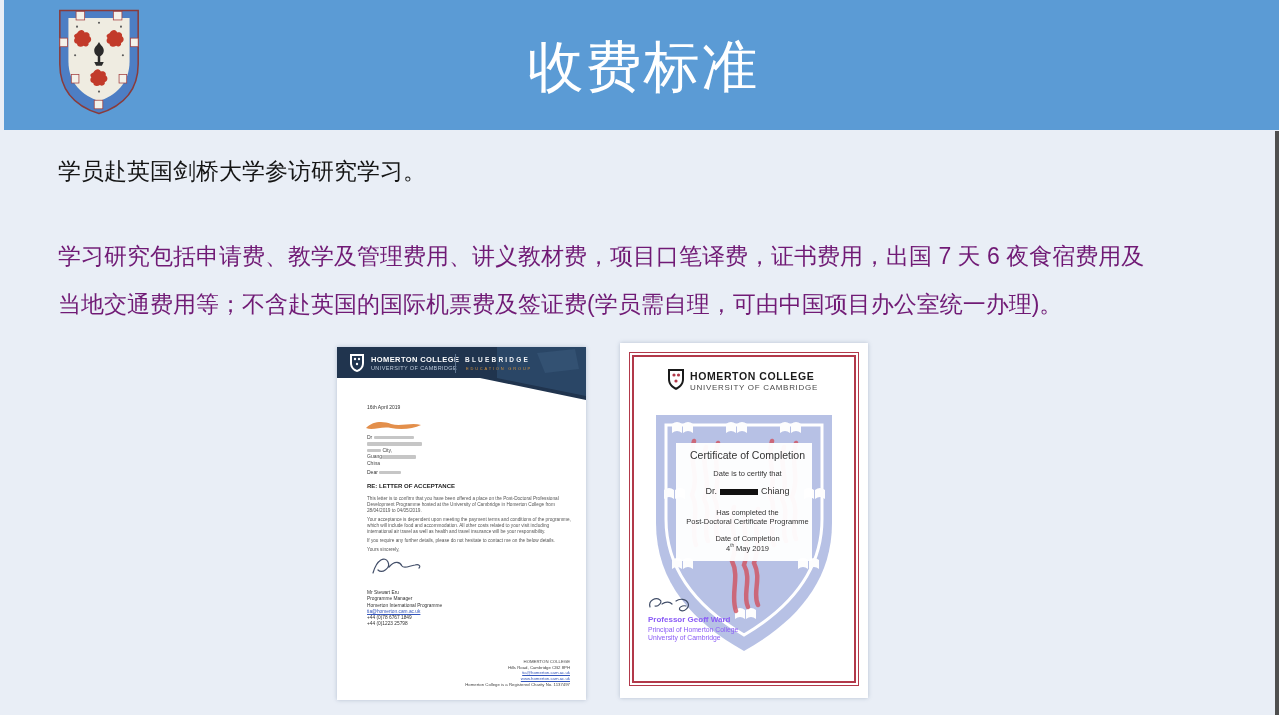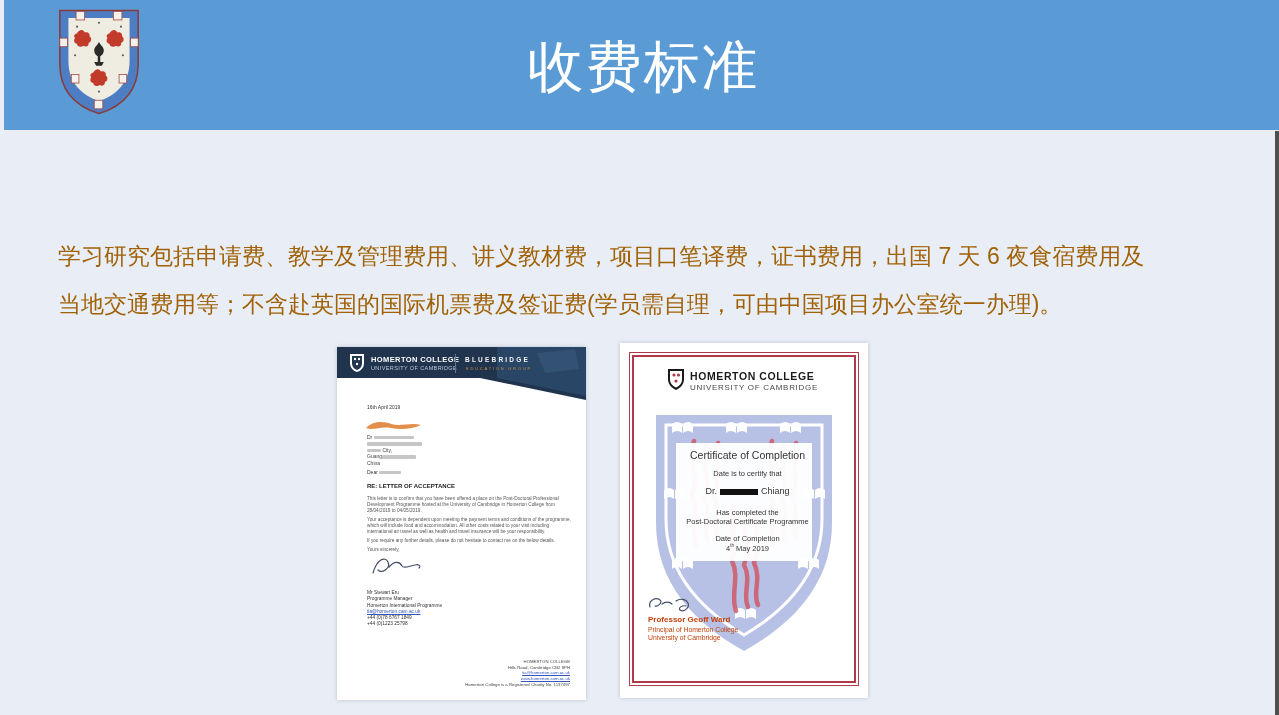--- a/index.html
+++ b/index.html
@@ -8,21 +8,21 @@
   .slide { position:absolute; left:0; top:0; width:1279px; height:715px; background:#e9eef6; }
 
   
   .header { position:absolute; left:4px; top:0; width:1279px; height:130px; background:#5b9bd5; }
   .header-title { position:absolute; left:0; top:30px; width:100%; text-align:center;
                   color:#ffffff; font-size:56px; letter-spacing:2px; }
   .crest { position:absolute; left:52px; top:6px; width:86px; height:112px; }
 
   
   .para1 { position:absolute; left:58px; top:156px; font-size:23px; color:#151515; }
-  .para2 { position:absolute; left:58px; top:232px; width:1175px; font-size:23px; color:#a16207; line-height:48px; }
+  .para2 { position:absolute; left:58px; top:232px; width:1175px; font-size:23px; color:#701a75; line-height:48px; }
 
   
   .edge-strip { position:absolute; left:1275px; top:131px; width:4px; height:584px; background:#4f4f4f; }
 
   
   .doc { position:absolute; background:#ffffff; box-shadow:0 0 4px rgba(90,110,140,.35); }
 
   
   .letter { left:337px; top:347px; width:249px; height:353px; }
   .band { position:absolute; left:0; top:0; width:249px; height:54px; }
@@ -49,21 +49,21 @@
   .cert-border-outer { position:absolute; left:9px; top:9px; right:9px; bottom:12px; border:1px solid #b2394a; }
   .cert-border-inner { position:absolute; left:12px; top:12px; right:12px; bottom:15px; border:2px solid #b2394a; }
   .cert-shield { position:absolute; left:47px; top:25px; width:18px; height:23px; }
   .cert-org { position:absolute; left:70px; top:27px; font-size:10.5px; font-weight:bold; color:#1a1a1a; letter-spacing:.6px; }
   .cert-org-sub { position:absolute; left:70px; top:40px; font-size:8px; color:#4a4a4a; letter-spacing:.7px; }
   .wm { position:absolute; left:30px; top:68px; width:188px; height:245px; }
   .cert-panel { position:absolute; left:56px; top:100px; width:136px; height:118px; background:rgba(255,255,255,.96); }
   .cert-text { position:absolute; width:100%; text-align:center; color:#333;padding-left:7px; }
   .redact { display:inline-block; width:38px; height:6px; background:#111; vertical-align:middle; margin:0 3px; }
   .sig-cert { position:absolute; left:26px; top:252px; width:55px; height:24px; }
-  .cert-signer { position:absolute; left:28px; top:272px; color:#c2410c; }
+  .cert-signer { position:absolute; left:28px; top:272px; color:#8b5cf6; }
 </style>
 </head>
 <body>
 
 <div class="slide">
 
   <div class="header">
     <svg class="crest" viewBox="0 0 90 114">
 
       <path d="M4 3 h82 v56 c0 30 -19 45 -41 52 c-22 -7 -41 -22 -41 -52 z" fill="#4d7ec4" stroke="#8a3b3b" stroke-width="1.6"></path>
@@ -97,20 +97,21 @@
 
       <g fill="#2b2b2b">
         <path d="M45 36 c2 4 5 5 5 9 c0 4 -3 6 -5 6 c-2 0 -5 -2 -5 -6 c0 -4 3 -5 5 -9 z"></path>
         <rect x="43.7" y="49" width="2.6" height="10"></rect>
         <path d="M40 57 h10 l-2 4 h-6 z"></path>
       </g>
     </svg>
     <div class="header-title">收费标准</div>
   </div>
 
+  <div class="para1">学员赴英国剑桥大学参访研究学习。</div>
   <div class="para2">
     <div>学习研究包括申请费、教学及管理费用、讲义教材费，项目口笔译费，证书费用，出国 7 天 6 夜食宿费用及</div>
     <div>当地交通费用等；不含赴英国的国际机票费及签证费(学员需自理，可由中国项目办公室统一办理)。</div>
   </div>
 
   <div class="doc letter">
     <svg class="band" viewBox="0 0 249 54" preserveAspectRatio="none">
       <polygon points="0,0 249,0 249,53 143,31 0,31" fill="#20344e"></polygon>
       <polygon points="160,0 249,0 249,49 160,31" fill="#2d4a6b" opacity="0.85"></polygon>
       <polygon points="200,6 238,2 242,22 208,26" fill="#3c5b7d" opacity="0.5"></polygon>

